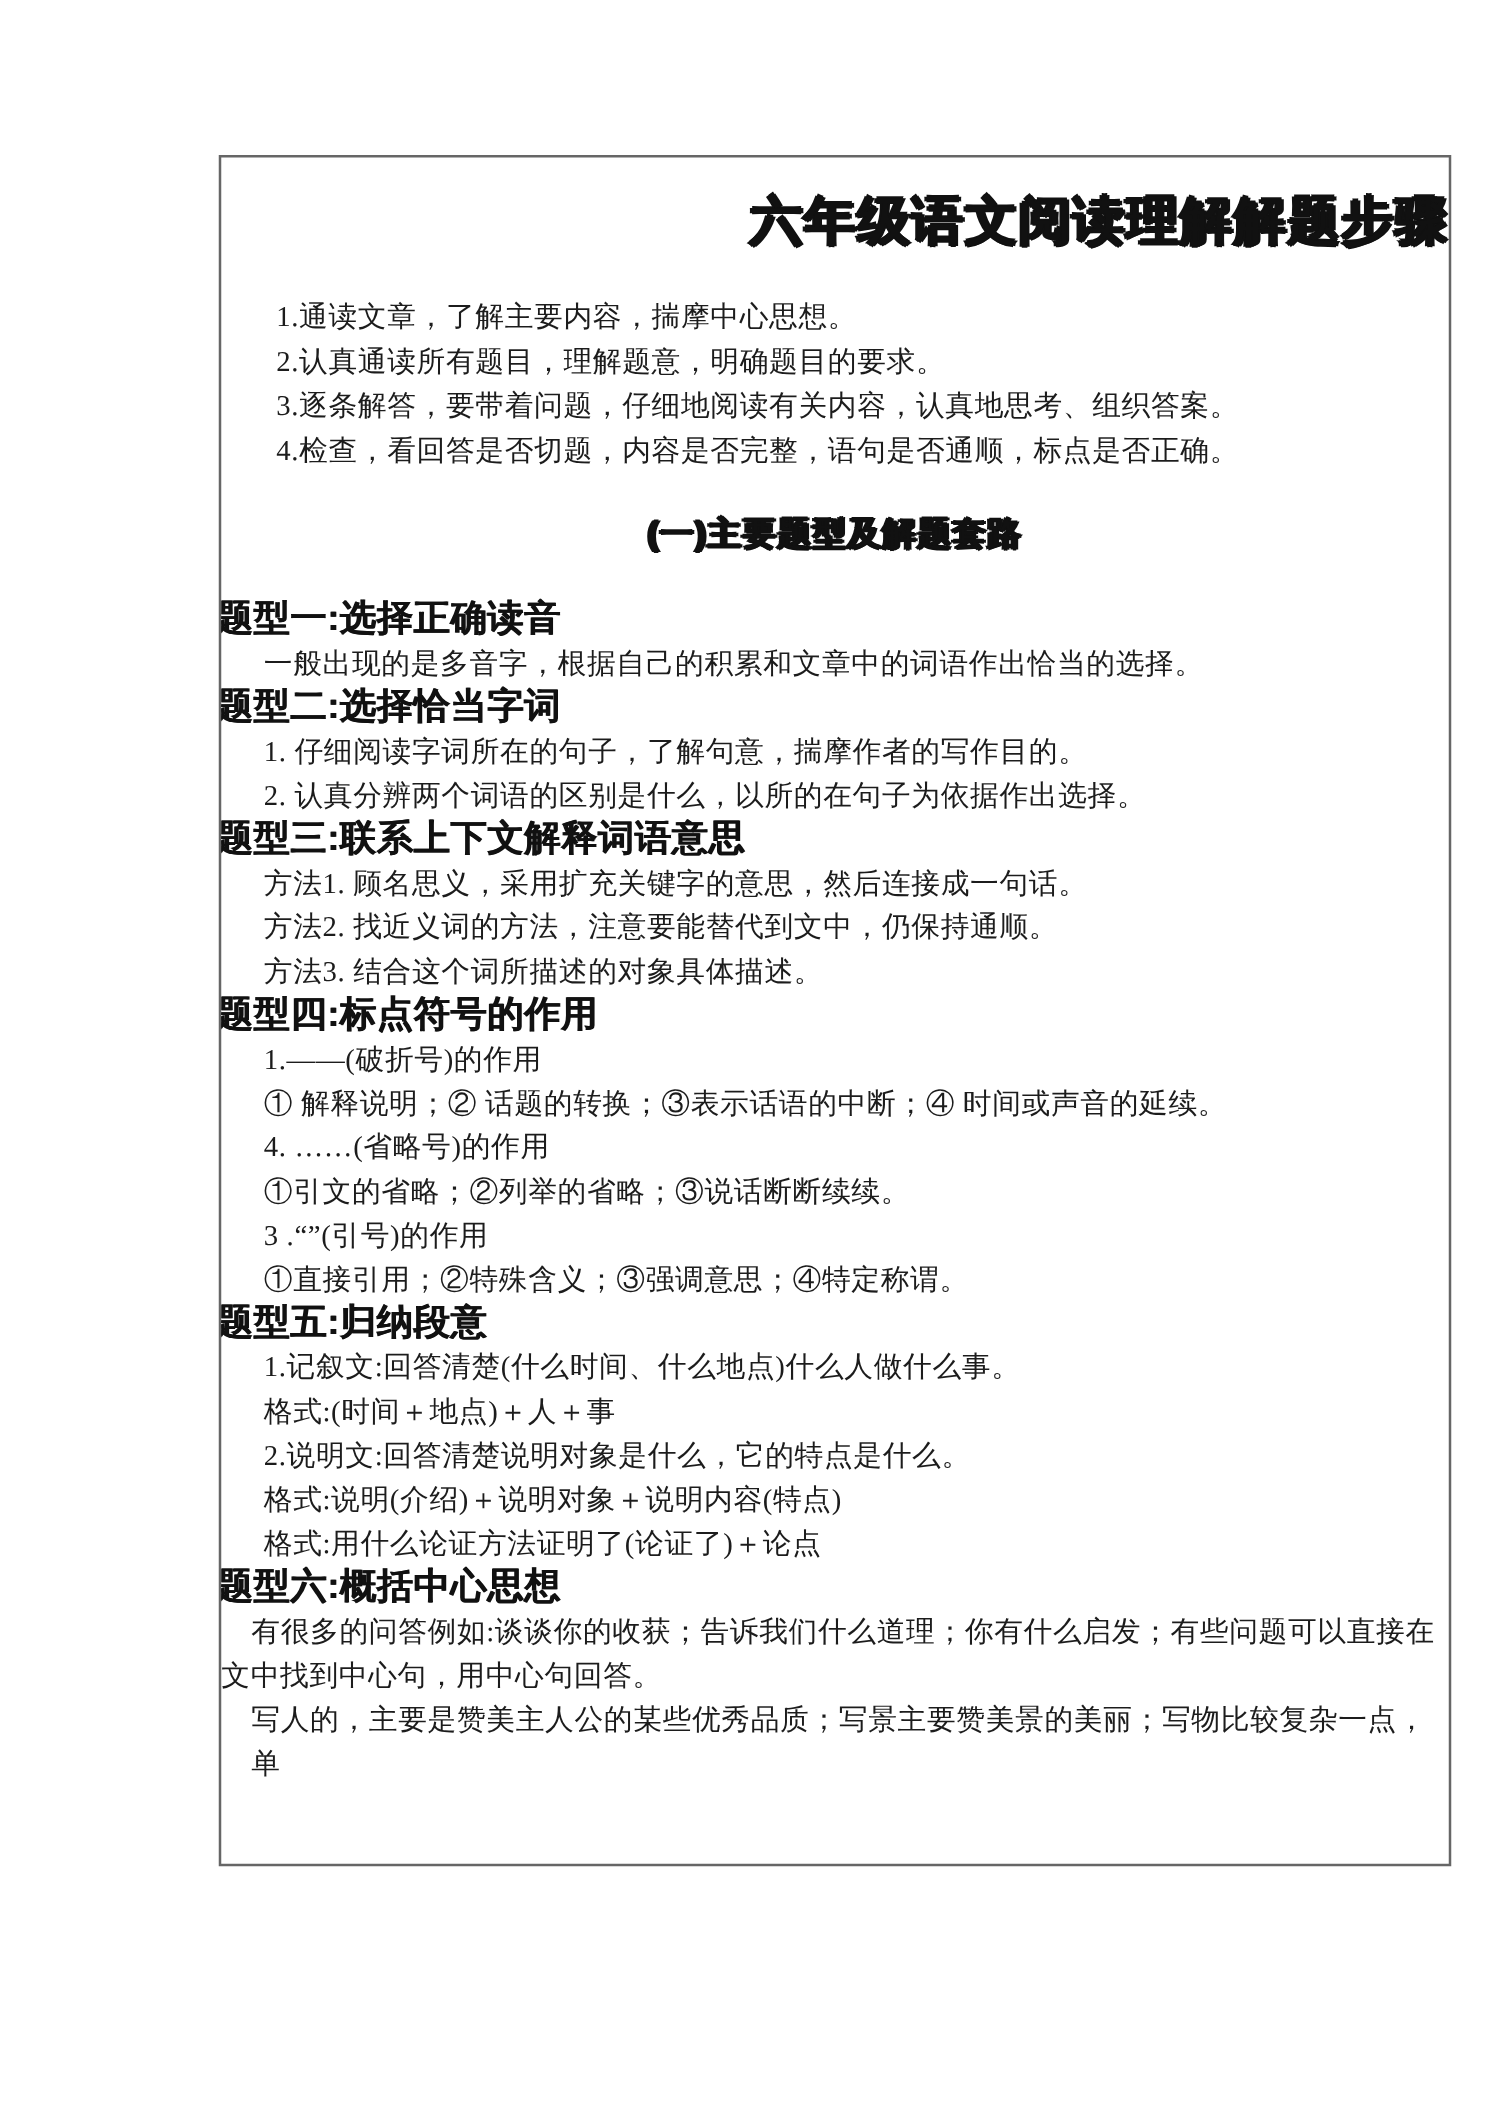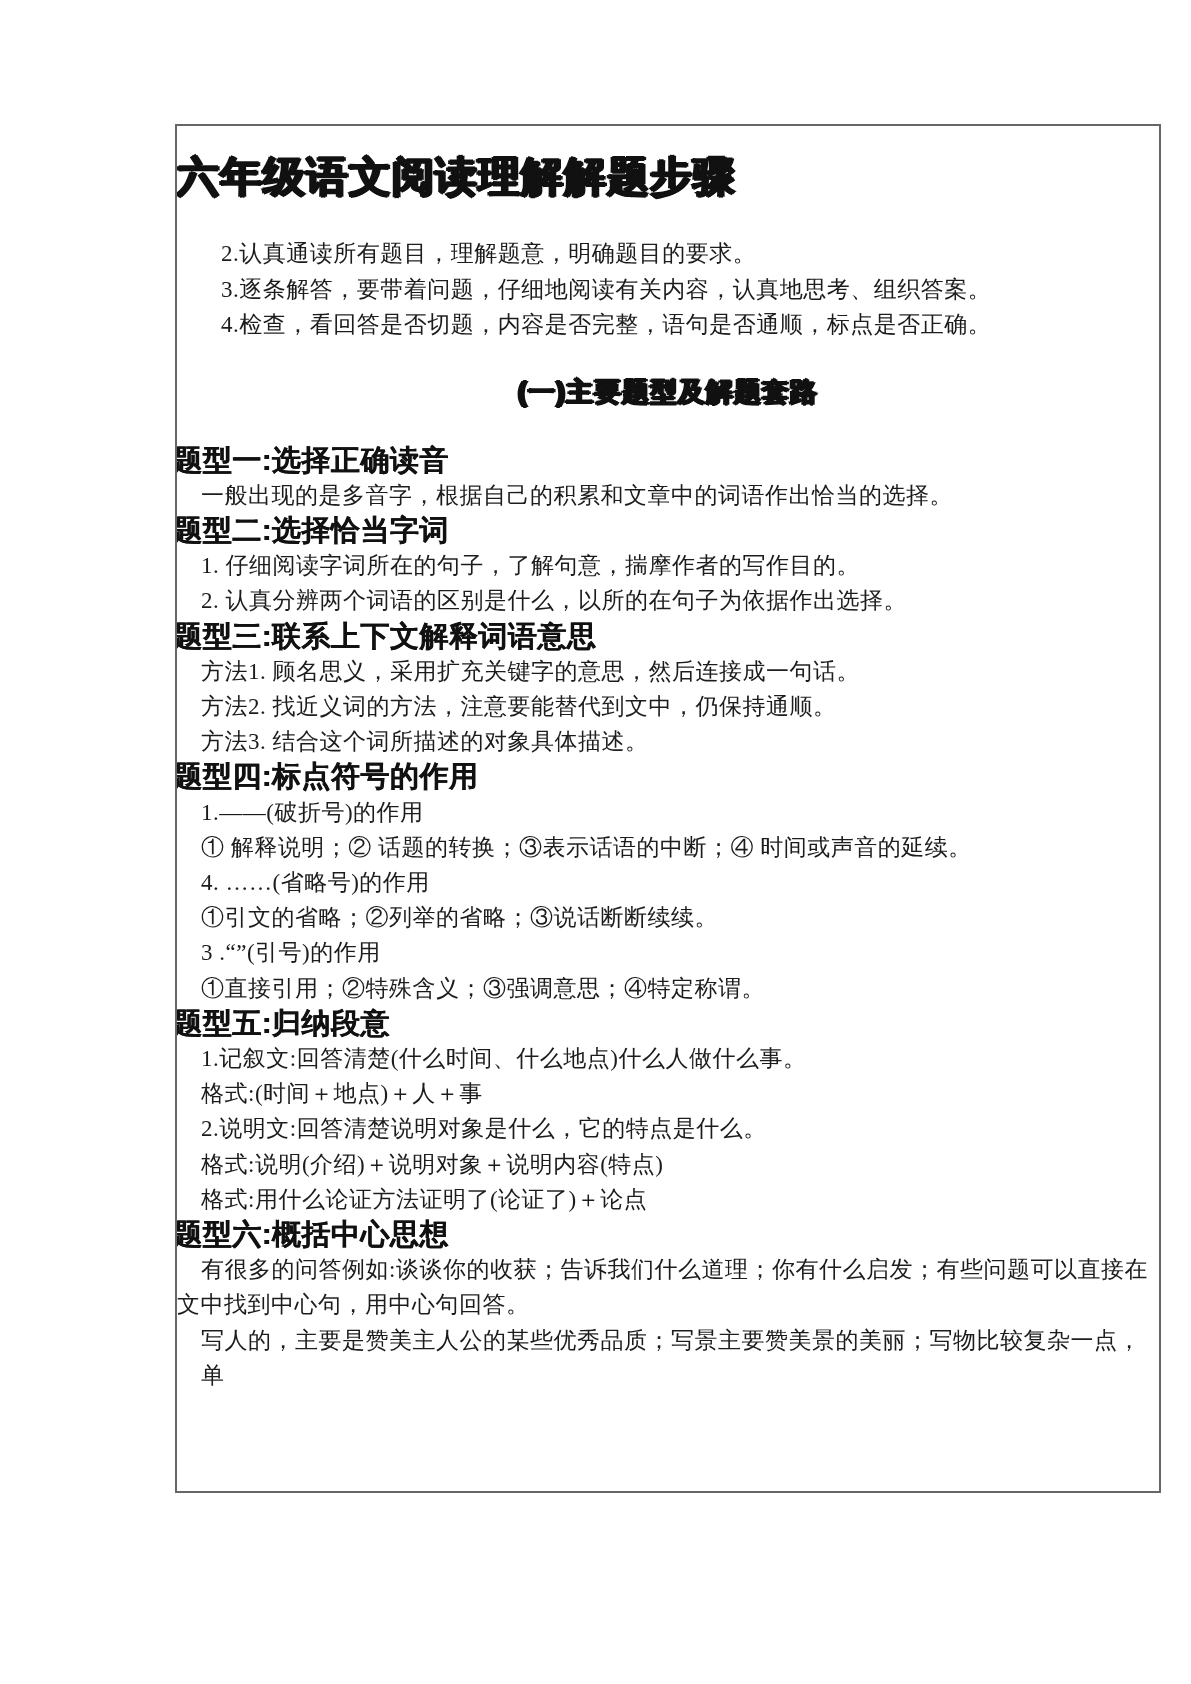--- a/index.html
+++ b/index.html
@@ -20,21 +20,21 @@
     top: 124px;
     width: 986px;
     height: 1369px;
     border: 2px solid #666666;
     background: #ffffff;
     box-sizing: border-box;
     overflow: hidden;
   }
   .doc-title {
     margin-top: 26px;
-    text-align: left;
+    text-align: right;
     font-family: "Liberation Sans", "DejaVu Sans", sans-serif;
     font-size: 42px;
     font-weight: 900;
     line-height: 50px;
     letter-spacing: 1px;
     color: #111111;
     text-shadow: 1.8px 0 currentColor, -1.8px 0 currentColor,
                  0 1.2px currentColor, 0 -1.2px currentColor;
   }
   .intro {
@@ -63,37 +63,38 @@
   }
   .hd {
     font-family: "Liberation Sans", "DejaVu Sans", sans-serif;
     font-weight: 700;
     font-size: 29px;
     margin-left: -4px;
     color: #111111;
     text-shadow: 0.7px 0 currentColor;
   }
   .in {
-    margin-left: 24px;
+    margin-left: 34px;
   }
   .flush {
     margin-left: 0px;
   }
   .para-first {
     margin-left: 24px;
   }
 </style>
 </head>
 <body>
 
 <div class="sheet">
 
   <div class="doc-title">六年级语文阅读理解解题步骤</div>
 
   <div class="intro">
+    <div>1.通读文章，了解主要内容，揣摩中心思想。</div>
     <div>2.认真通读所有题目，理解题意，明确题目的要求。</div>
     <div>3.逐条解答，要带着问题，仔细地阅读有关内容，认真地思考、组织答案。</div>
     <div>4.检查，看回答是否切题，内容是否完整，语句是否通顺，标点是否正确。</div>
   </div>
 
   <div class="section-title">(一)主要题型及解题套路</div>
 
   <div class="content">
 
     <div class="hd">题型一:选择正确读音</div>

